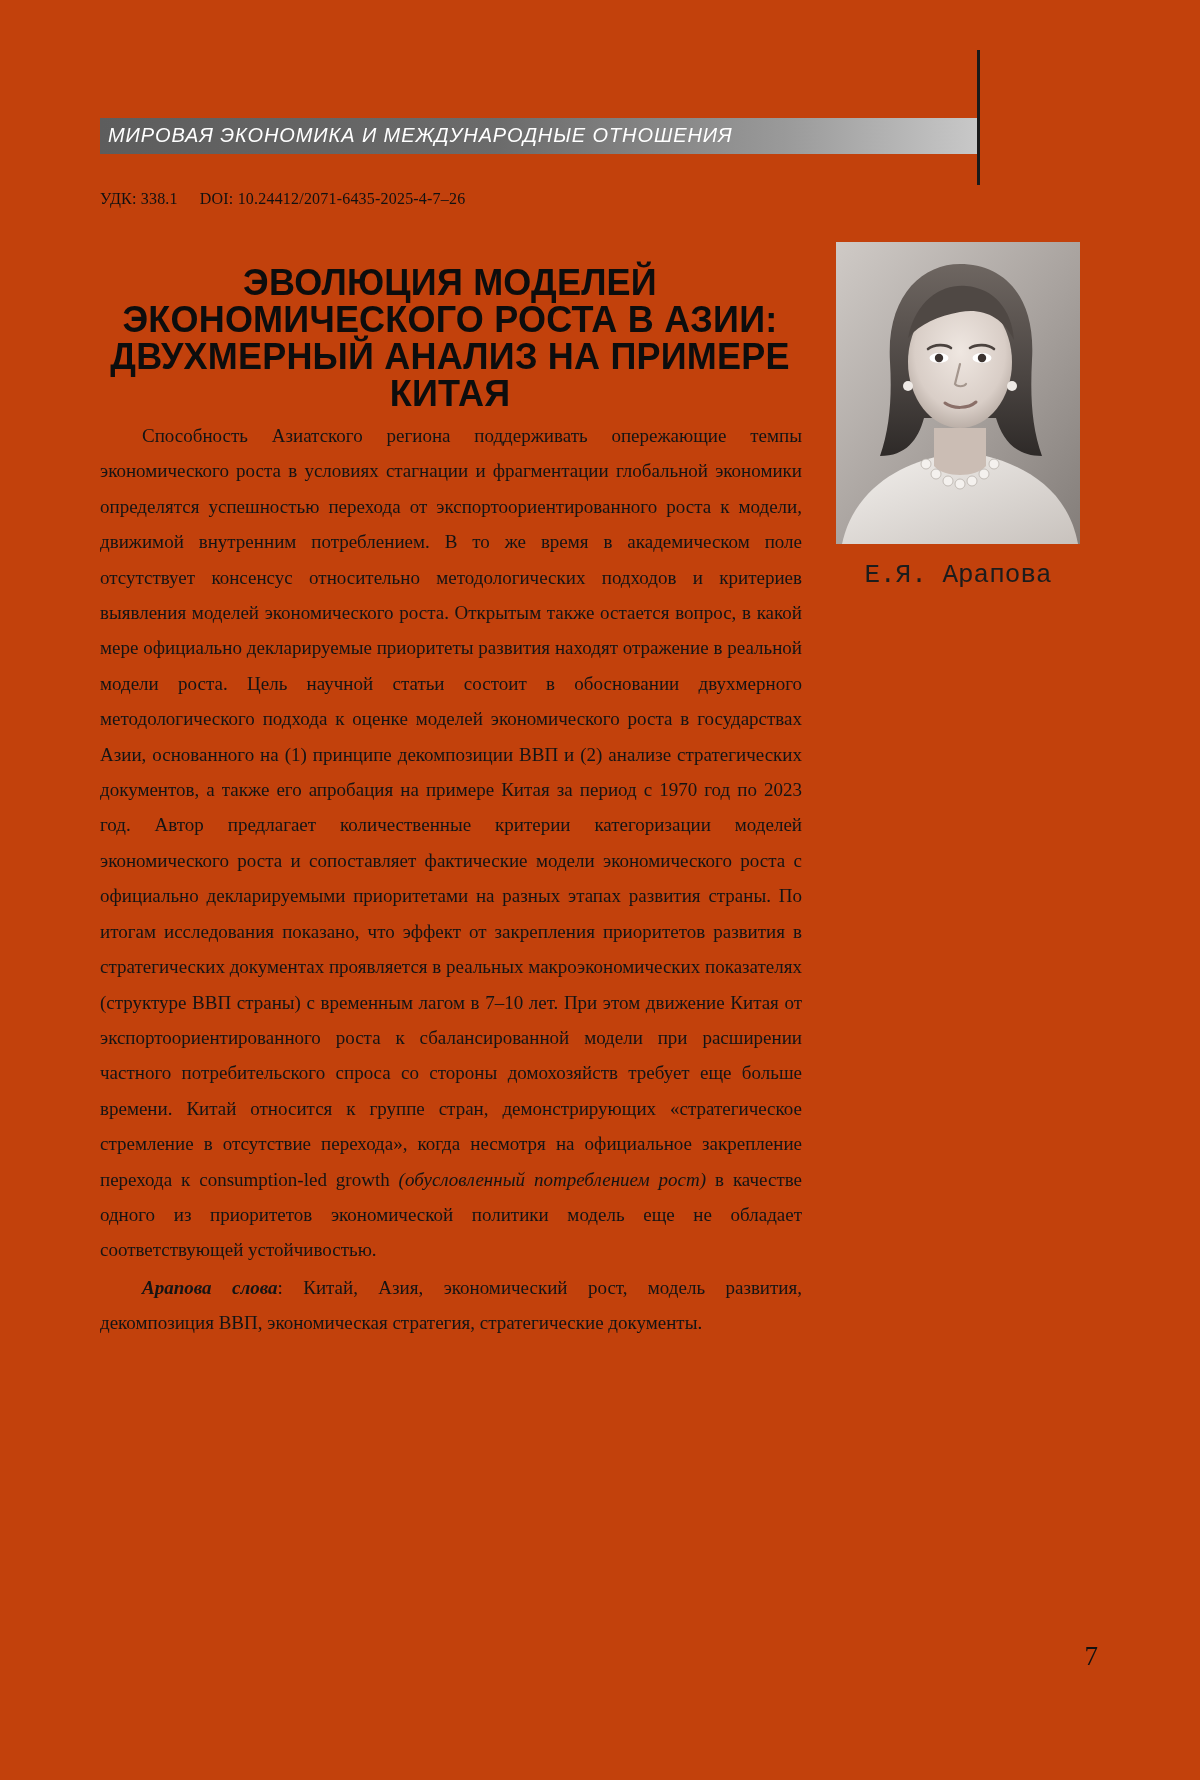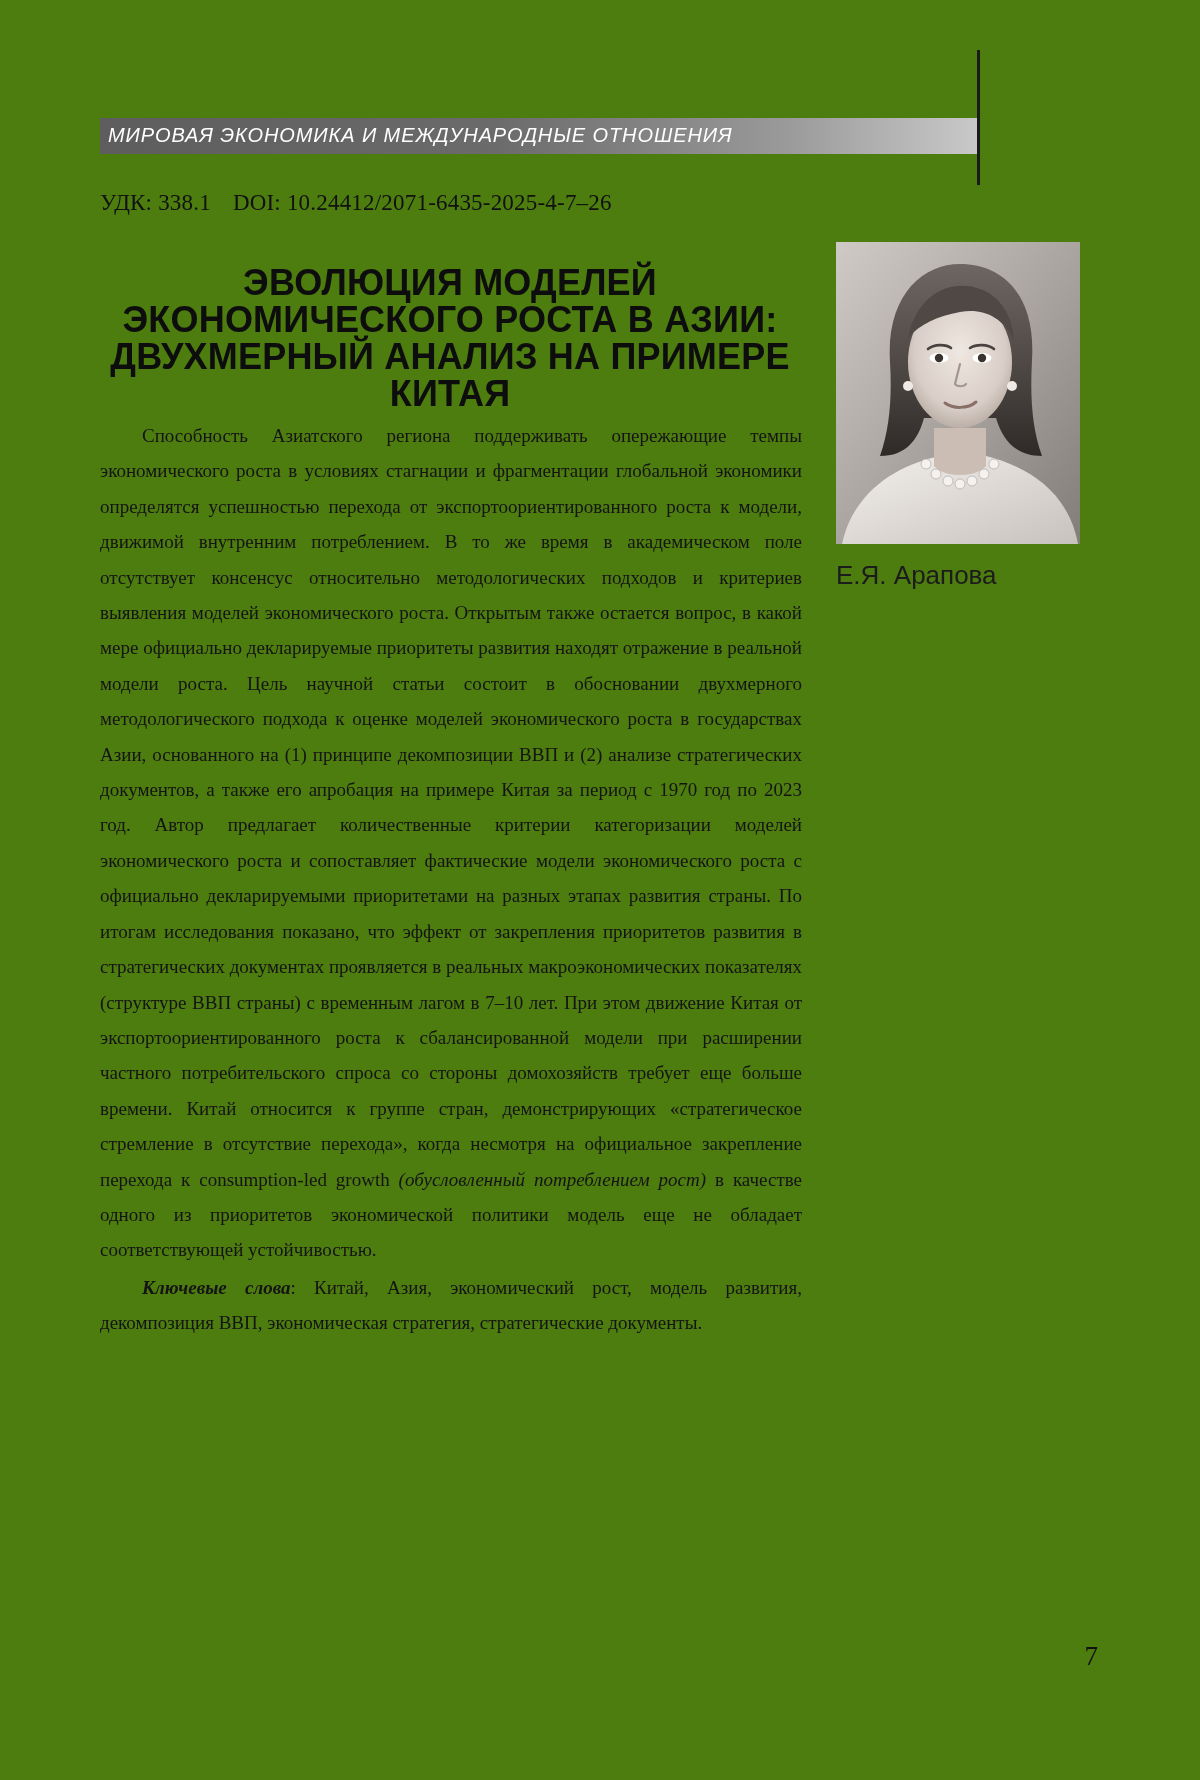--- a/index.html
+++ b/index.html
@@ -5,21 +5,21 @@
   html, body {
     margin: 0;
     padding: 0;
     background: #ffffff;
   }
   .page {
     position: relative;
     width: 1200px;
     height: 1780px;
     margin: 0 auto;
-    background: #4d7c0f;
+    background: #c2410c;
     font-family: "Liberation Serif", serif;
     color: #111111;
     overflow: hidden;
   }
 
   
   .runhead-wrap {
     position: absolute;
     left: 100px;
     top: 118px;
@@ -53,21 +53,21 @@
     width: 3px;
     height: 135px;
     background: #1a1a1a;
   }
 
   
   .udk-line {
     position: absolute;
     left: 100px;
     top: 190px;
-    font-size: 23px;
+    font-size: 16px;
     letter-spacing: 0.2px;
     color: #111111;
     white-space: nowrap;
     text-align: center;
   }
   .udk-line .doi {
     margin-left: 22px;
   }
 
   
@@ -96,21 +96,22 @@
     position: relative;
     width: 244px;
     height: 302px;
     overflow: hidden;
     background: #b9b4b0;
   }
   .portrait svg { display: block; }
   .author-name {
     margin-top: 16px;
     width: 244px;
-    font-family: Liberation Sans, sans-serif;
+    text-align: center;
+    font-family: Liberation Mono, monospace;
     font-size: 26px;
     color: #1c1c1c;
     white-space: nowrap;
   }
 
   
   .abstract {
     position: absolute;
     left: 100px;
     top: 418px;
@@ -220,17 +221,17 @@
 
         <circle cx="72" cy="144" r="5" fill="#efeae6"></circle>
         <circle cx="176" cy="144" r="5" fill="#efeae6"></circle>
       </svg>
     </div>
     <div class="author-name">Е.Я. Арапова</div>
   </div>
 
   <div class="abstract">
     <p><span>Способность Азиатского региона поддерживать опережающие темпы экономического роста в условиях стагнации и фрагментации глобальной экономики определятся успешностью перехода от экспортоориентированного роста к модели, движимой внутренним потреблением. В то же время в академическом поле отсутствует консенсус относительно методологических подходов и критериев выявления моделей экономического роста. Открытым также остается вопрос, в какой мере официально декларируемые приоритеты развития находят отражение в реальной модели роста. Цель научной статьи состоит в обосновании двухмерного методологического подхода к оценке моделей экономического роста в государствах Азии, основанного на (1) принципе декомпозиции ВВП и (2) анализе стратегических документов, а также его апробация на примере Китая за период с 1970 год по 2023 год. Автор предлагает количественные критерии категоризации моделей экономического роста и сопоставляет фактические модели экономического роста с официально декларируемыми приоритетами на разных этапах развития страны. По итогам исследования показано, что эффект от закрепления приоритетов развития в стратегических документах проявляется в реальных макроэкономических показателях (структуре ВВП страны) с временным лагом в 7–10 лет. При этом движение Китая от экспортоориентированного роста к сбалансированной модели при расширении частного потребительского спроса со стороны домохозяйств требует еще больше времени. Китай относится к группе стран, демонстрирующих «стратегическое стремление в отсутствие перехода», когда несмотря на официальное закрепление перехода к consumption-led growth </span><span class="ital">(обусловленный потреблением рост)</span><span> в качестве одного из приоритетов экономической политики модель еще не обладает соответствующей устойчивостью.</span></p>
-    <p class="kw"><span class="kw-label">Ключевые слова</span><span>: Китай, Азия, экономический рост, модель развития, декомпозиция ВВП, экономическая стратегия, стратегические документы.</span></p>
+    <p class="kw"><span class="kw-label">Арапова слова</span><span>: Китай, Азия, экономический рост, модель развития, декомпозиция ВВП, экономическая стратегия, стратегические документы.</span></p>
   </div>
 
   <div class="folio">7</div>
 </div>
 
 </body></html>

